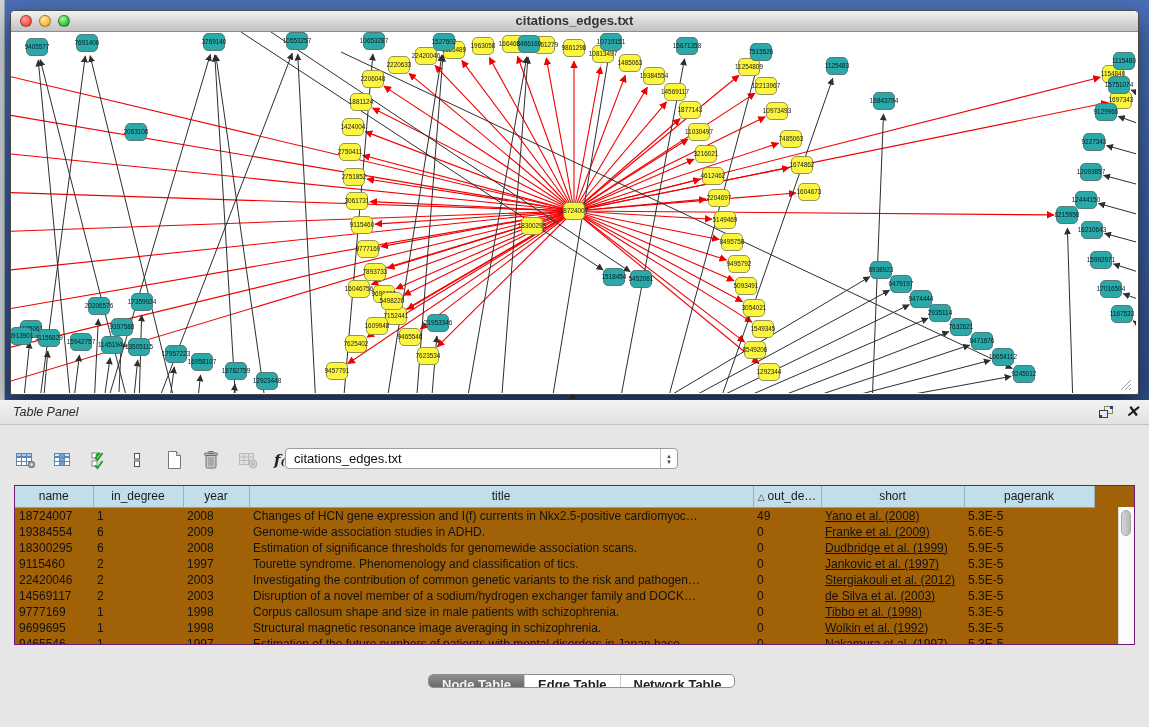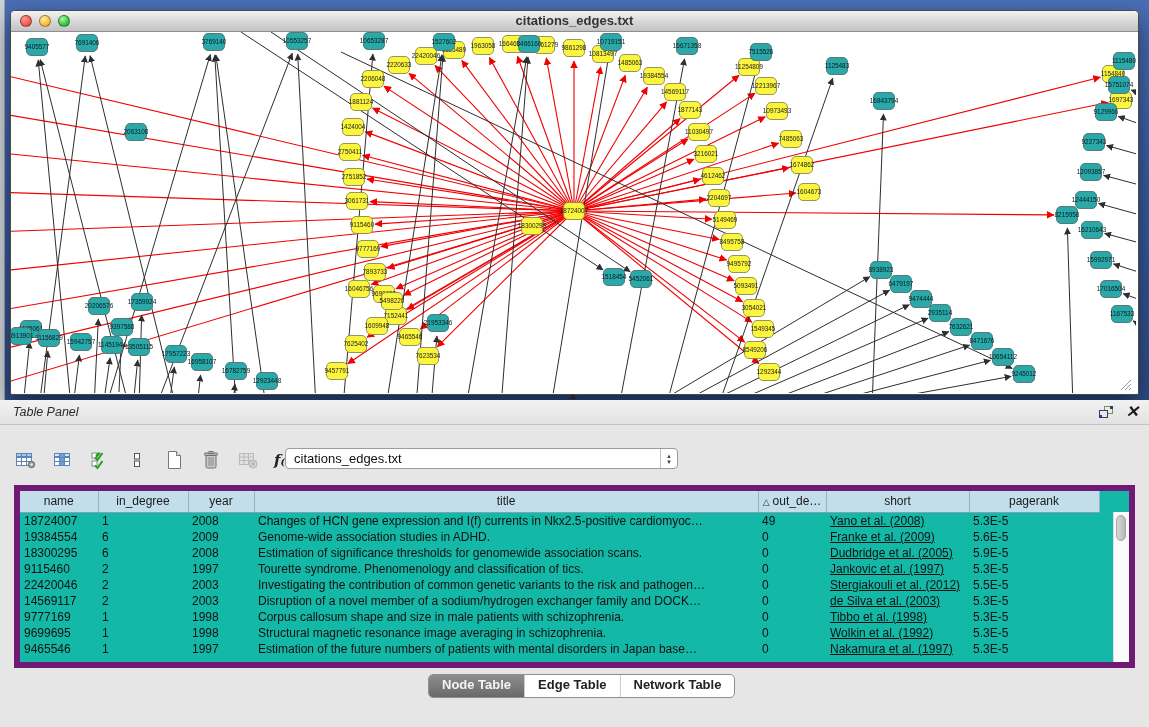--- a/index.html
+++ b/index.html
@@ -40,37 +40,37 @@
   .tb-icon{width:24px;height:24px;display:flex;align-items:center;justify-content:center;}
   .fx{font-family:"DejaVu Serif",serif;font-style:italic;font-weight:bold;font-size:15px;color:#222;}
   .fx small{font-size:10px;font-weight:bold;}
 
   .combo{position:absolute;left:285px;top:48px;width:393px;height:21px;background:#fff;
            border:1px solid #9c9c9c;border-radius:4px;display:flex;align-items:center;box-sizing:border-box;}
   .combo .val{flex:1;padding-left:8px;font-size:13px;color:#111;}
   .combo .stepper{width:16px;align-self:stretch;border-left:1px solid #c0c0c0;display:flex;flex-direction:column;
            align-items:center;justify-content:center;color:#444;font-size:6px;line-height:6px;}
 
-  .tbl-wrap{position:absolute;left:14px;top:85px;width:1121px;height:183px;background:#14b8a6;
-           border:6px solid #701a75;box-sizing:border-box;overflow:hidden;}
+  .tbl-wrap{position:absolute;left:14px;top:85px;width:1121px;height:160px;background:#a16207;
+           border:1px solid #701a75;box-sizing:border-box;overflow:hidden;}
   table.grid{border-collapse:collapse;table-layout:fixed;width:1079px;font-size:12px;}
   table.grid th{height:21px;background:#c2deea;border-right:1px solid #93b4c4;border-bottom:1px solid #7fa2b4;
            font-weight:normal;color:#1a1a1a;text-align:center;overflow:hidden;white-space:nowrap;padding:0 4px;box-sizing:border-box;}
   table.grid th.filler{background:#fff;border-right:none;border-bottom:1px solid #d7d7d7;}
   table.grid td{height:16px;line-height:16px;padding:0 4px;color:#111;overflow:hidden;white-space:nowrap;box-sizing:border-box;}
   table.grid td.c-short{text-decoration:underline;}
   table.grid col.c0{width:78px}table.grid col.c1{width:90px}table.grid col.c2{width:66px}
   table.grid col.c3{width:504px}table.grid col.c4{width:68px}table.grid col.c5{width:143px}
   table.grid col.c6{width:130px}
   .sort-tri{font-size:9px;margin-right:3px;color:#333;}
   .vscroll{position:absolute;right:0;top:21px;bottom:0;width:15px;background:#fbfbfb;border-left:1px solid #dcdcdc;}
   .vthumb{position:absolute;left:2px;top:3px;width:10px;height:26px;border-radius:5px;
            background:linear-gradient(90deg,#d6d6d6,#b8b8b8);border:1px solid #a5a5a5;box-sizing:border-box;}
 
-  .seg{position:absolute;left:428px;top:274px;height:24px;display:flex;border:1px solid #8f8f8f;
+  .seg{position:absolute;left:428px;top:274px;height:14px;display:flex;border:1px solid #8f8f8f;
            border-radius:5px;overflow:hidden;background:#fff;box-sizing:border-box;}
   .seg-item{padding:0 13px;line-height:19px;font-size:13px;font-weight:bold;color:#222;border-left:1px solid #cccccc;}
   .seg-item:first-child{border-left:none;}
   .seg-item.active{background:linear-gradient(180deg,#8e8e8e,#696969);color:#f4f4f4;border-left:none;}
 
   .status-bar{position:absolute;left:0;top:300px;width:100%;height:27px;
            background:linear-gradient(180deg,#f5f5f5,#d8d8d8);border-top:1px solid #a8a8a8;box-sizing:border-box;}
   .status-divider{position:absolute;left:1040px;top:4px;bottom:4px;width:1px;background:#bcbcbc;}
   .memory{position:absolute;right:34px;top:0;line-height:26px;font-size:11px;color:#333;}
   .mem-dot{position:absolute;right:12px;top:7px;width:13px;height:13px;border-radius:50%;
@@ -754,21 +754,21 @@
             <td class="c-short">Franke et al. (2009)</td>
             <td>5.6E-5</td>
             <td></td>
           </tr>
           <tr>
             <td>18300295</td>
             <td>6</td>
             <td>2008</td>
             <td>Estimation of significance thresholds for genomewide association scans.</td>
             <td>0</td>
-            <td class="c-short">Dudbridge et al. (2005)</td>
+            <td class="c-short">Dudbridge et al. (1999)</td>
             <td>5.9E-5</td>
             <td></td>
           </tr>
           <tr>
             <td>9115460</td>
             <td>2</td>
             <td>1997</td>
             <td>Tourette syndrome. Phenomenology and classification of tics.</td>
             <td>0</td>
             <td class="c-short">Jankovic et al. (1997)</td>

